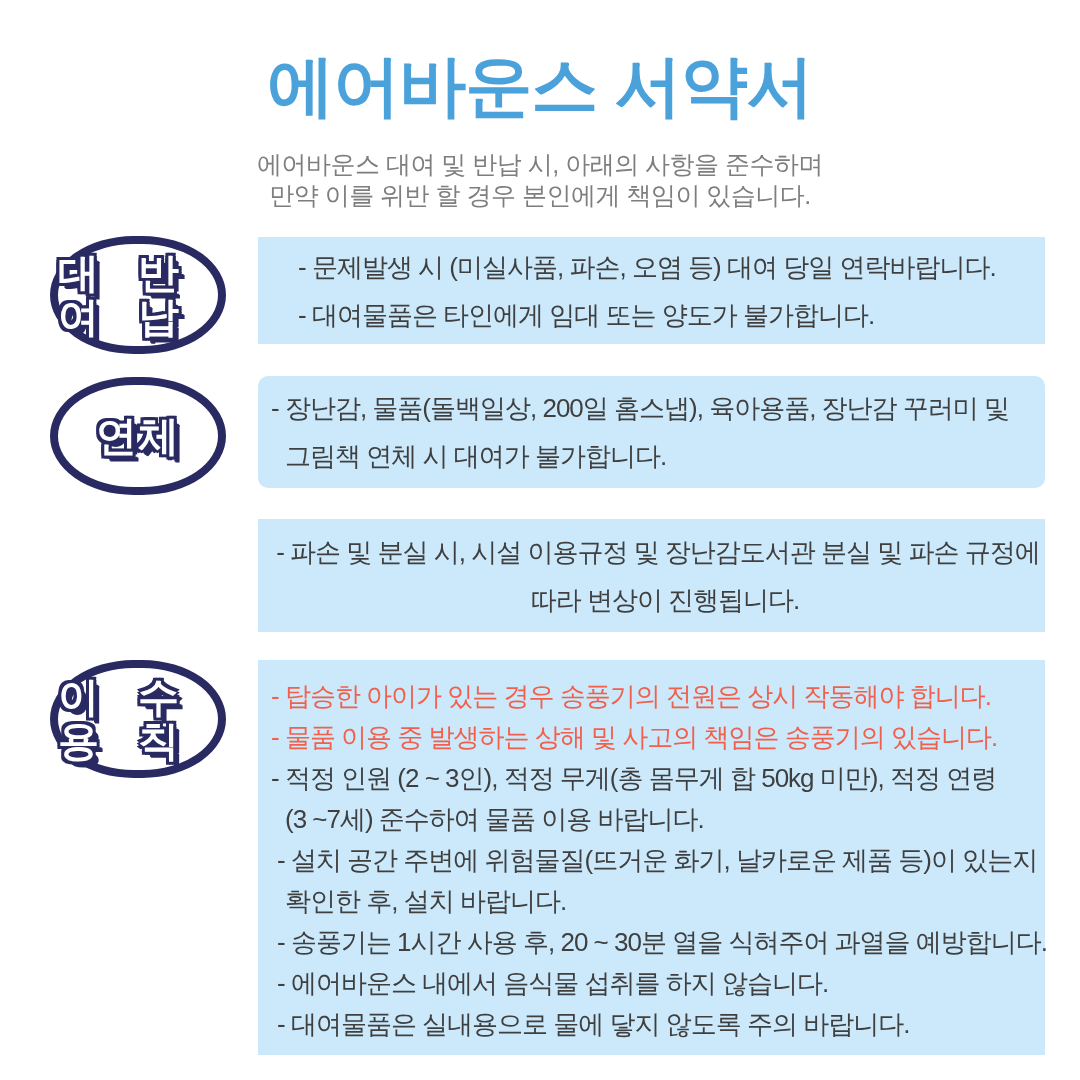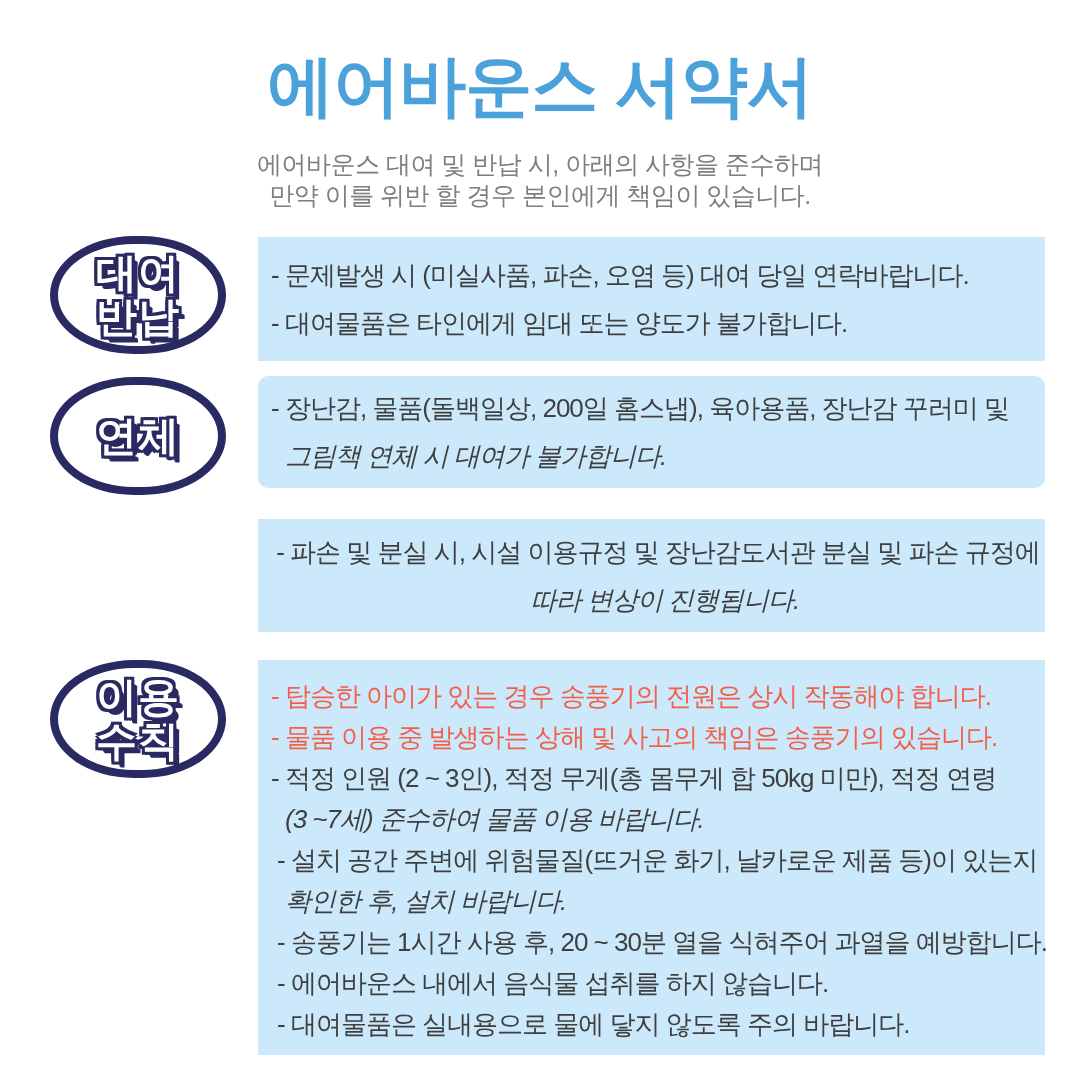--- a/index.html
+++ b/index.html
@@ -24,21 +24,21 @@
   }
   .subtitle{
     position:absolute;top:149px;left:0;width:100%;
     text-align:center;font-size:25px;font-weight:400;
     color:var(--subtitle-gray);line-height:31px;letter-spacing:-0.5px;
   }
   .badge{
     position:absolute;left:50px;width:176px;height:118px;
     border:8px solid var(--badge-navy);border-radius:85px / 60px;
     background:#ffffff;
-    display:flex;flex-direction:column;align-items:center;justify-content:center;
+    display:flex;flex-direction:row;align-items:center;justify-content:center;
   }
   .badge-line{
     font-size:41px;font-weight:800;line-height:44px;color:#ffffff;
     letter-spacing:1px;
     text-shadow:
       -3px -3px 0 var(--badge-navy), 3px -3px 0 var(--badge-navy),
       -3px  3px 0 var(--badge-navy), 3px  3px 0 var(--badge-navy),
       -3px  0   0 var(--badge-navy), 3px  0   0 var(--badge-navy),
        0   -3px 0 var(--badge-navy), 0    3px 0 var(--badge-navy),
        5px  5px 0 var(--badge-navy), 6px  6px 0 var(--badge-navy);
@@ -49,22 +49,22 @@
   }
   .box.centered{display:flex;flex-direction:column;justify-content:center;}
   .line{
     font-size:26px;font-weight:400;color:var(--body-text);
     letter-spacing:-1px;line-height:48px;white-space:nowrap;
   }
   .box-usage .line{line-height:41px;}
   .line.red{color:var(--highlight-red);font-weight:500;}
   .ind0{padding-left:13px;}
   .ind1{padding-left:19px;}
-  .ind2{padding-left:27px;font-style:italic;}
-  .box-rental{top:237px;height:124px;}
+  .ind2{padding-left:27px;}
+  .box-rental{top:237px;height:107px;padding-left:27px;}
   .badge-rental{top:236px;}
   .box-overdue{top:376px;height:112px;border-radius:10px;}
   .badge-overdue{top:377px;}
   .box-comp{top:519px;height:113px;text-align:center;}
   .badge-comp{top:518px;}
   .box-usage{top:660px;height:395px;padding-top:16px;}
   .badge-usage{top:660px;}
 </style>
 </head>
 <body>

